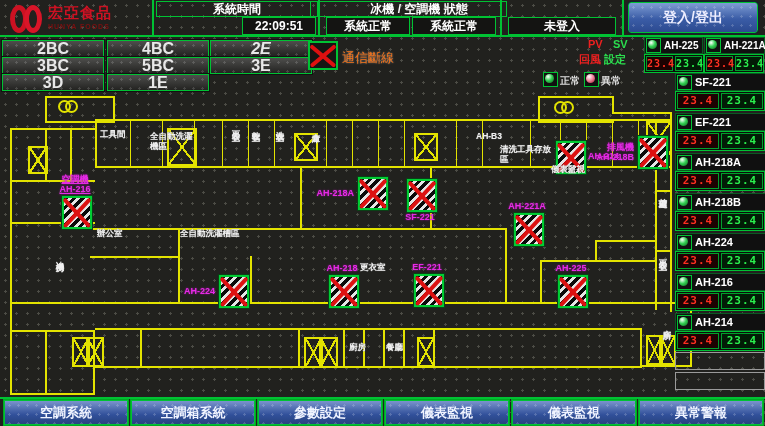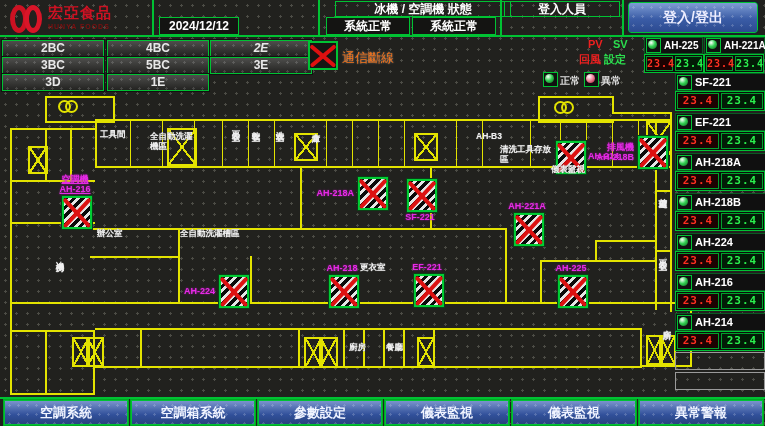--- a/index.html
+++ b/index.html
@@ -29,21 +29,21 @@
     background:radial-gradient(rgba(255,255,255,.18) 1px, transparent 1.2px), linear-gradient(#7f9dd4,#3a5ca6 55%,#2c4a90);
     background-size:9px 9px,auto;
     border:1px solid #00c233;outline:1px solid #123;border-radius:3px;
     color:#eef;font-size:14px;font-weight:bold;font-family:"Liberation Sans",sans-serif;}
   .hline{position:absolute;left:0;width:765px;height:2px;background:#00c233;}
   
   .floor-btn{position:absolute;width:100px;height:15px;
     background:radial-gradient(rgba(255,255,255,.15) 1px, transparent 1.2px), linear-gradient(#4e4e4c,#232321);
     background-size:9px 9px,auto;
     border:1px solid #00c233;outline:1px solid #111;
-    color:#e8e8e8;font-size:12px;font-weight:bold;text-align:center;line-height:15px;cursor:pointer;}
+    color:#e8e8e8;font-size:16px;font-weight:bold;text-align:center;line-height:15px;cursor:pointer;}
   
   #commloss-icon{left:308px;top:41px;width:26px;height:25px;border:2px solid #00c233;background:#151513;}
   #commloss-icon::before,#commloss-icon::after{content:"";position:absolute;left:-3px;right:-3px;top:50%;
     margin-top:-2px;height:3.5px;background:#de1010;border-radius:2px;}
   #commloss-icon::before{transform:rotate(40deg);}
   #commloss-icon::after{transform:rotate(-40deg);}
   #commloss-label{left:342px;top:49px;color:#f97316;font-size:13px;font-weight:normal;text-shadow:0 0 2px #888;}
   .pvsv{position:absolute;font-size:11px;font-weight:bold;}
   .lamp{position:absolute;width:13px;height:13px;background:#101010;border:1px solid #00c233;}
   .lamp i{position:absolute;left:1px;top:1px;width:9px;height:9px;border-radius:50%;display:block;}
@@ -97,27 +97,28 @@
     </div>
   <div id="logo-text" class="abs">
     <div>宏亞食品</div>
     <div id="logo-sub">HUNYA FOODS</div>
   </div>
   <div class="vsep" style="left:152px"></div>
   <div class="vsep" style="left:318px"></div>
   <div class="vsep" style="left:500px"></div>
   <div class="vsep" style="left:622px"></div>
 
-  <div class="vbox" style="left:159px;top:17px;width:78px;">2024/12/12</div>
-
-  <div class="hd-label" style="left:335px;top:1px;width:174px;">冰機 / 空調機 狀態</div>
+  <div class="hd-label" style="left:156px;top:1px;width:160px;">系統時間</div>
+  <div class="vbox" style="left:242px;top:17px;width:72px;">22:09:51</div>
+
+  <div class="hd-label" style="left:310px;top:1px;width:174px;padding-left:21px;">冰機 / 空調機 狀態</div>
   <div class="vbox" style="left:326px;top:17px;width:82px;">系統正常</div>
   <div class="vbox" style="left:412px;top:17px;width:82px;">系統正常</div>
 
-  <div class="hd-label" style="left:504px;top:1px;width:114px;">登入人員</div>
+  <div class="vbox" style="left:508px;top:17px;width:106px;">未登入</div>
 
   <button id="login-btn">登入/登出</button>
 </div>
 <div class="hline" style="top:35px"></div>
 <div class="hline" style="top:397px"></div>
 
 <div id="floorbtns">
     <div class="floor-btn" style="left: 2px; top: 40px;">2BC</div>
     <div class="floor-btn" style="left: 107px; top: 40px;">4BC</div>
     <div class="floor-btn" style="left: 210px; top: 40px; font-style: italic;">2E</div>

